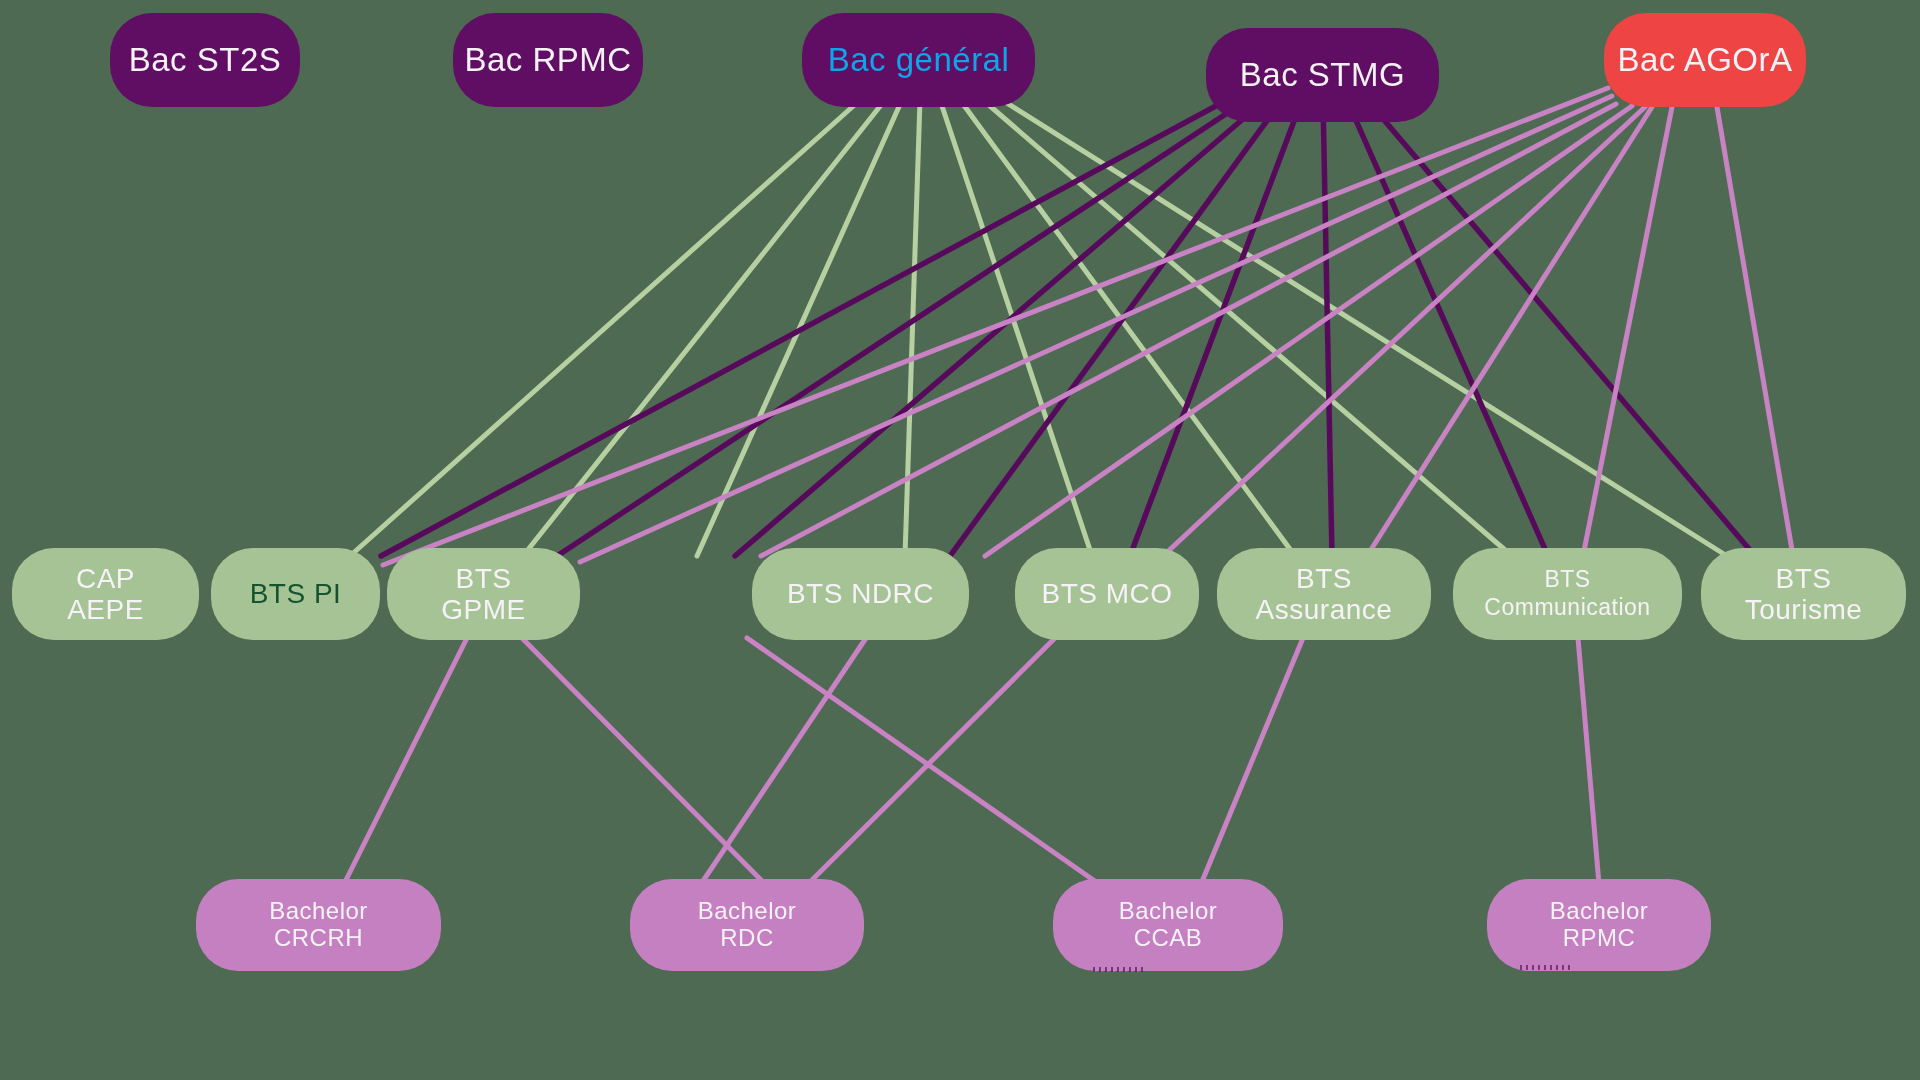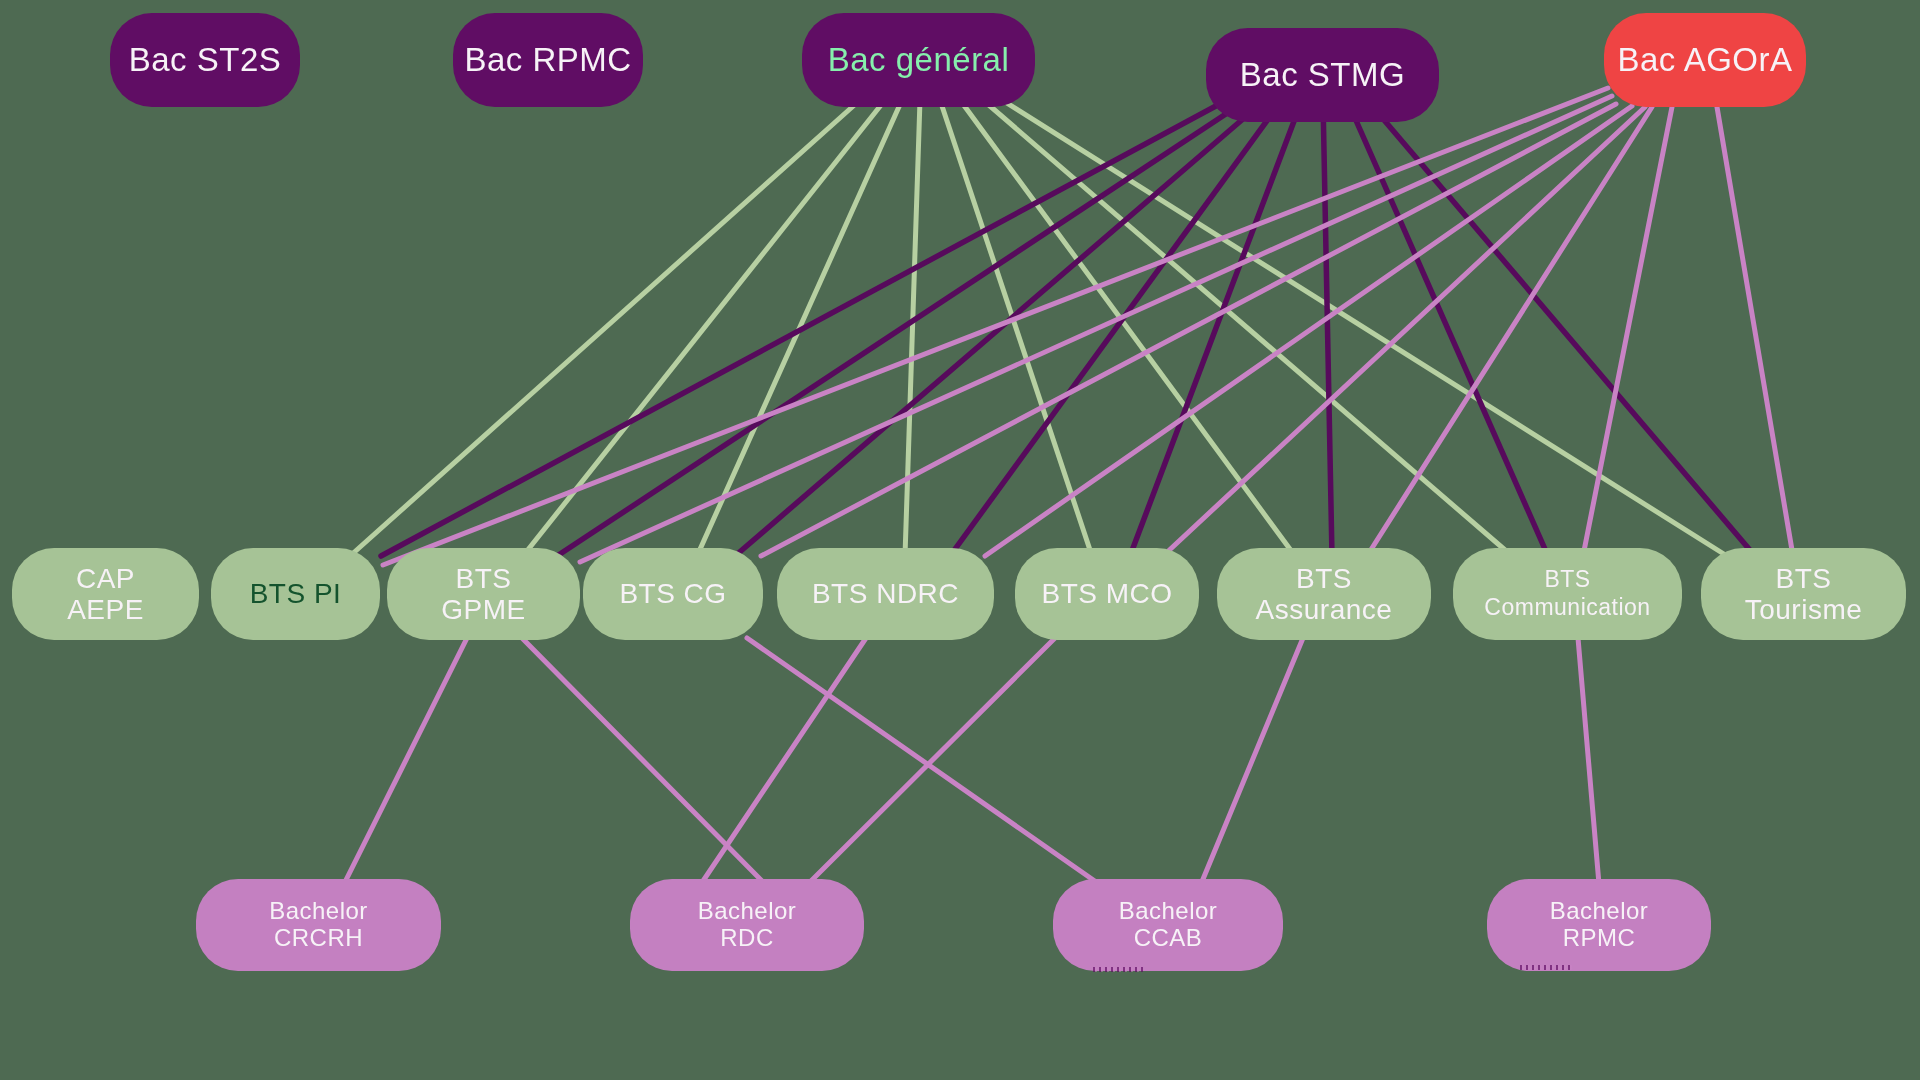--- a/index.html
+++ b/index.html
@@ -63,30 +63,29 @@
       <line x1="468" y1="636" x2="344" y2="884" stroke="#c983c5" stroke-width="5" stroke-linecap="round"></line>
       <line x1="520" y1="636" x2="765" y2="884" stroke="#c983c5" stroke-width="5" stroke-linecap="round"></line>
       <line x1="866" y1="638" x2="701" y2="884" stroke="#c983c5" stroke-width="5" stroke-linecap="round"></line>
       <line x1="1055" y1="638" x2="808" y2="884" stroke="#c983c5" stroke-width="5" stroke-linecap="round"></line>
       <line x1="747" y1="638" x2="1099" y2="884" stroke="#c983c5" stroke-width="5" stroke-linecap="round"></line>
       <line x1="1303" y1="638" x2="1201" y2="884" stroke="#c983c5" stroke-width="5" stroke-linecap="round"></line>
       <line x1="1578" y1="638" x2="1599" y2="884" stroke="#c983c5" stroke-width="5" stroke-linecap="round"></line>
     </svg>
 <div class="pill bac" style="left: 110px; top: 13px; width: 190px; height: 94px; background: rgb(96, 13, 100); color: rgb(247, 242, 247);">Bac ST2S</div>
     <div class="pill bac" style="left: 453px; top: 13px; width: 190px; height: 94px; background: rgb(96, 13, 100); color: rgb(247, 242, 247);">Bac RPMC</div>
-    <div class="pill bac" style="left: 802px; top: 13px; width: 233px; height: 94px; background: rgb(96, 13, 100); color: #86efac;">Bac général</div>
+    <div class="pill bac" style="left: 802px; top: 13px; width: 233px; height: 94px; background: rgb(96, 13, 100); color: #0ea5e9;">Bac général</div>
     <div class="pill bac" style="left: 1206px; top: 28px; width: 233px; height: 94px; background: rgb(96, 13, 100); color: rgb(247, 242, 247);">Bac STMG</div>
     <div class="pill bac" style="left: 1604px; top: 13px; width: 202px; height: 94px; background: #ef4444; color: rgb(247, 242, 247);">Bac AGOrA</div>
     <div class="pill bts" style="left: 12px; top: 548px; width: 187px; height: 92px; background: rgb(166, 195, 150); color: rgb(247, 242, 247);">CAP
 AEPE</div>
     <div class="pill bts" style="left: 211px; top: 548px; width: 169px; height: 92px; background: rgb(166, 195, 150); color: #14532d;">BTS PI</div>
     <div class="pill bts" style="left: 387px; top: 548px; width: 193px; height: 92px; background: rgb(166, 195, 150); color: rgb(247, 242, 247);">BTS
 GPME</div>
-    <div class="pill bts" style="left: 583px; top: 548px; width: 180px; height: 92px; background: rgb(166, 195, 150); color: rgb(247, 242, 247);">BTS CG</div>
-    <div class="pill bts" style="left: 777px; top: 548px; width: 217px; height: 92px; background: rgb(166, 195, 150); color: rgb(247, 242, 247);">BTS NDRC</div>
+    <div class="pill bts" style="left: 752px; top: 548px; width: 217px; height: 92px; background: rgb(166, 195, 150); color: rgb(247, 242, 247);">BTS NDRC</div>
     <div class="pill bts" style="left: 1015px; top: 548px; width: 184px; height: 92px; background: rgb(166, 195, 150); color: rgb(247, 242, 247);">BTS MCO</div>
     <div class="pill bts" style="left: 1217px; top: 548px; width: 214px; height: 92px; background: rgb(166, 195, 150); color: rgb(247, 242, 247);">BTS
 Assurance</div>
     <div class="pill bts small-label" style="left: 1453px; top: 548px; width: 229px; height: 92px; background: rgb(166, 195, 150); color: rgb(247, 242, 247);">BTS
 Communication</div>
     <div class="pill bts" style="left: 1701px; top: 548px; width: 205px; height: 92px; background: rgb(166, 195, 150); color: rgb(247, 242, 247);">BTS
 Tourisme</div>
     <div class="pill bachelor" style="left: 196px; top: 879px; width: 245px; height: 92px; background: rgb(196, 128, 193); color: rgb(247, 242, 247);">Bachelor
 CRCRH</div>
     <div class="pill bachelor" style="left: 630px; top: 879px; width: 234px; height: 92px; background: rgb(196, 128, 193); color: rgb(247, 242, 247);">Bachelor

